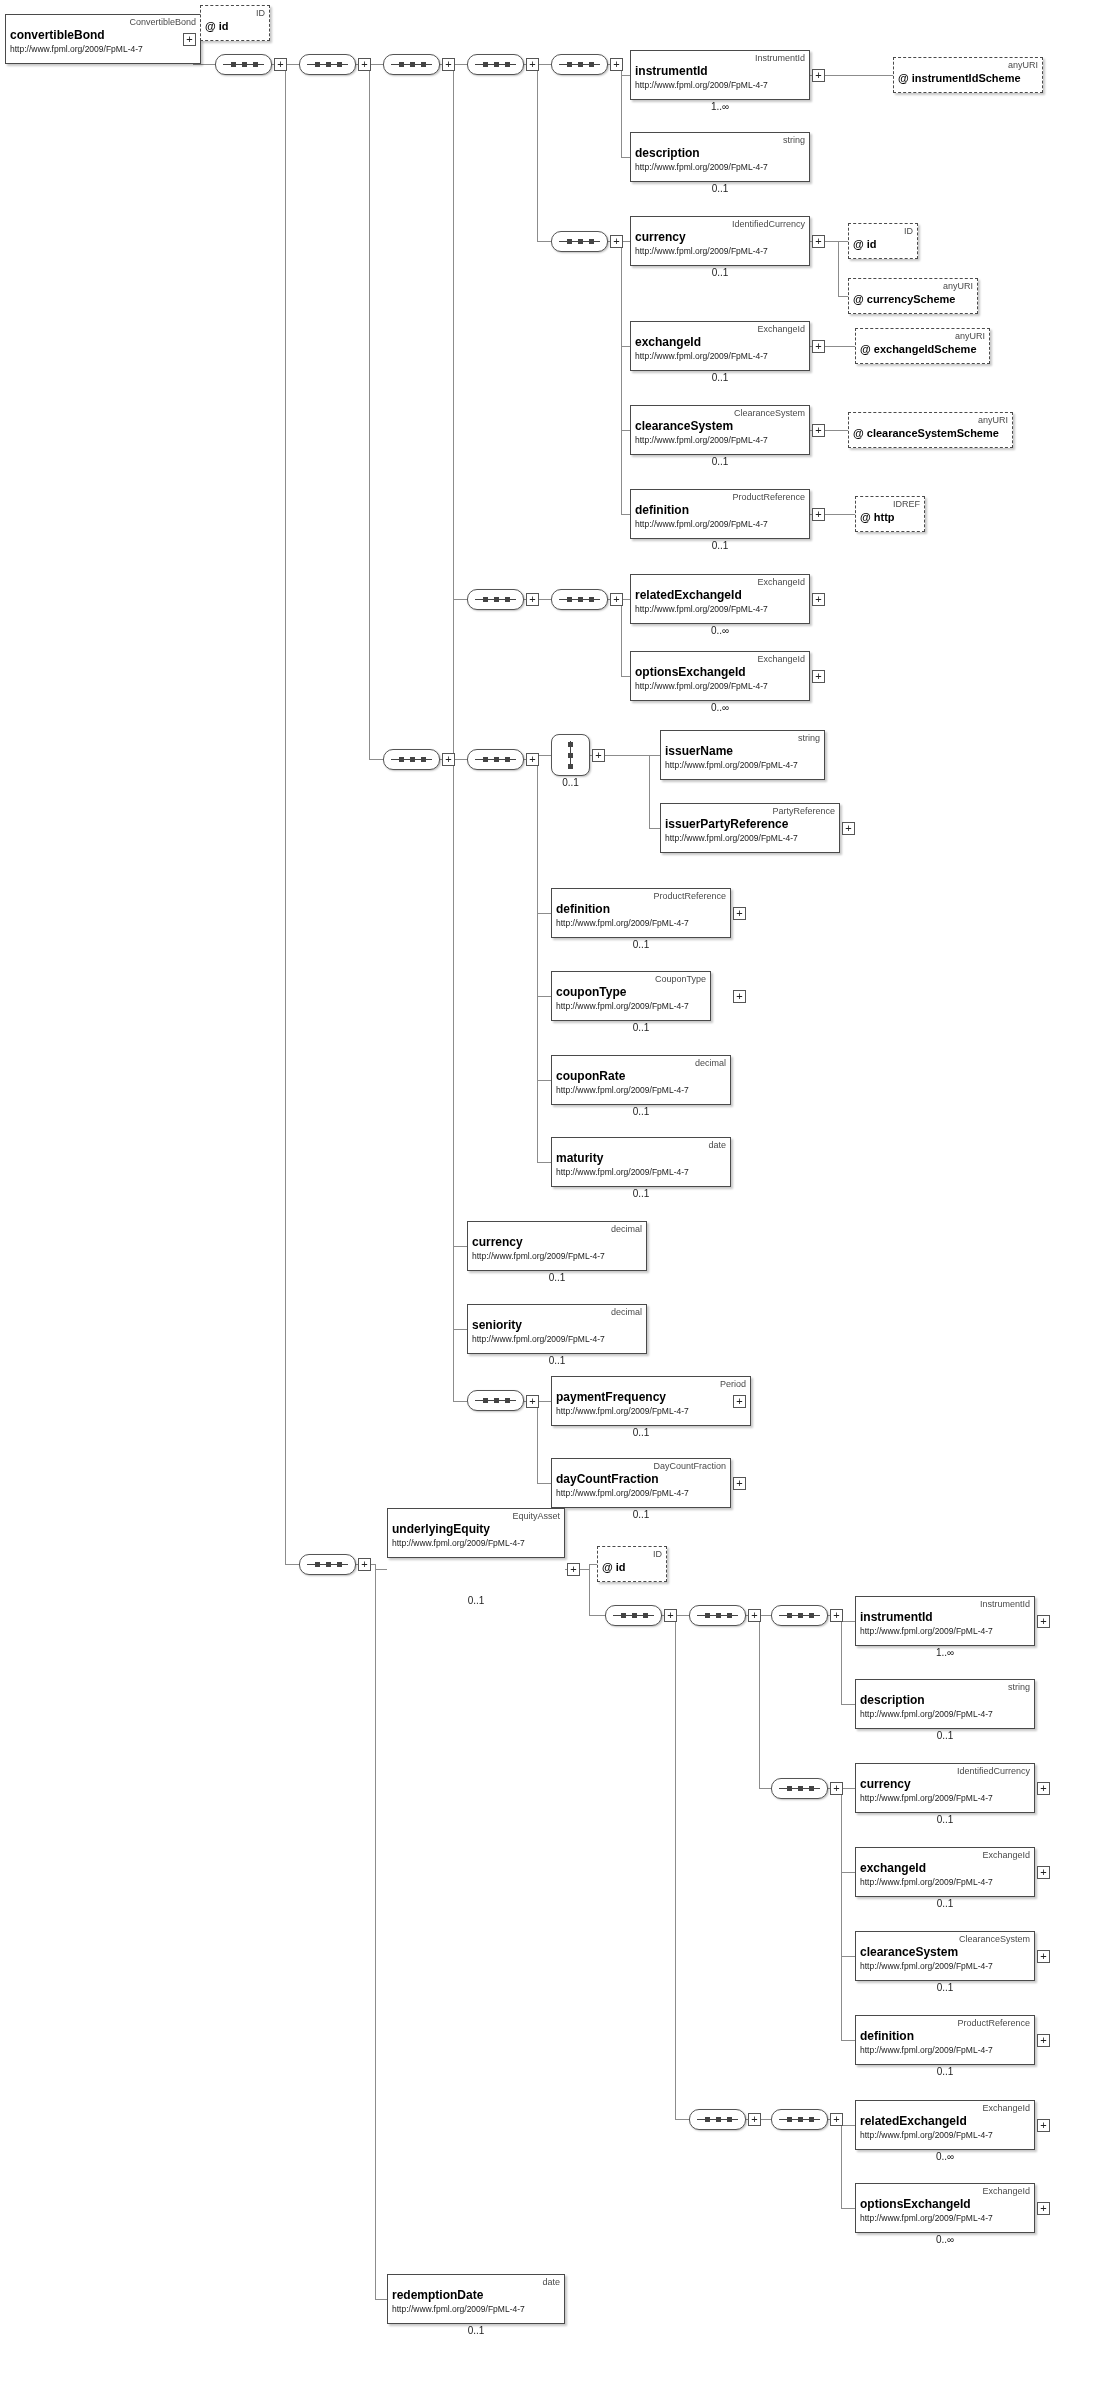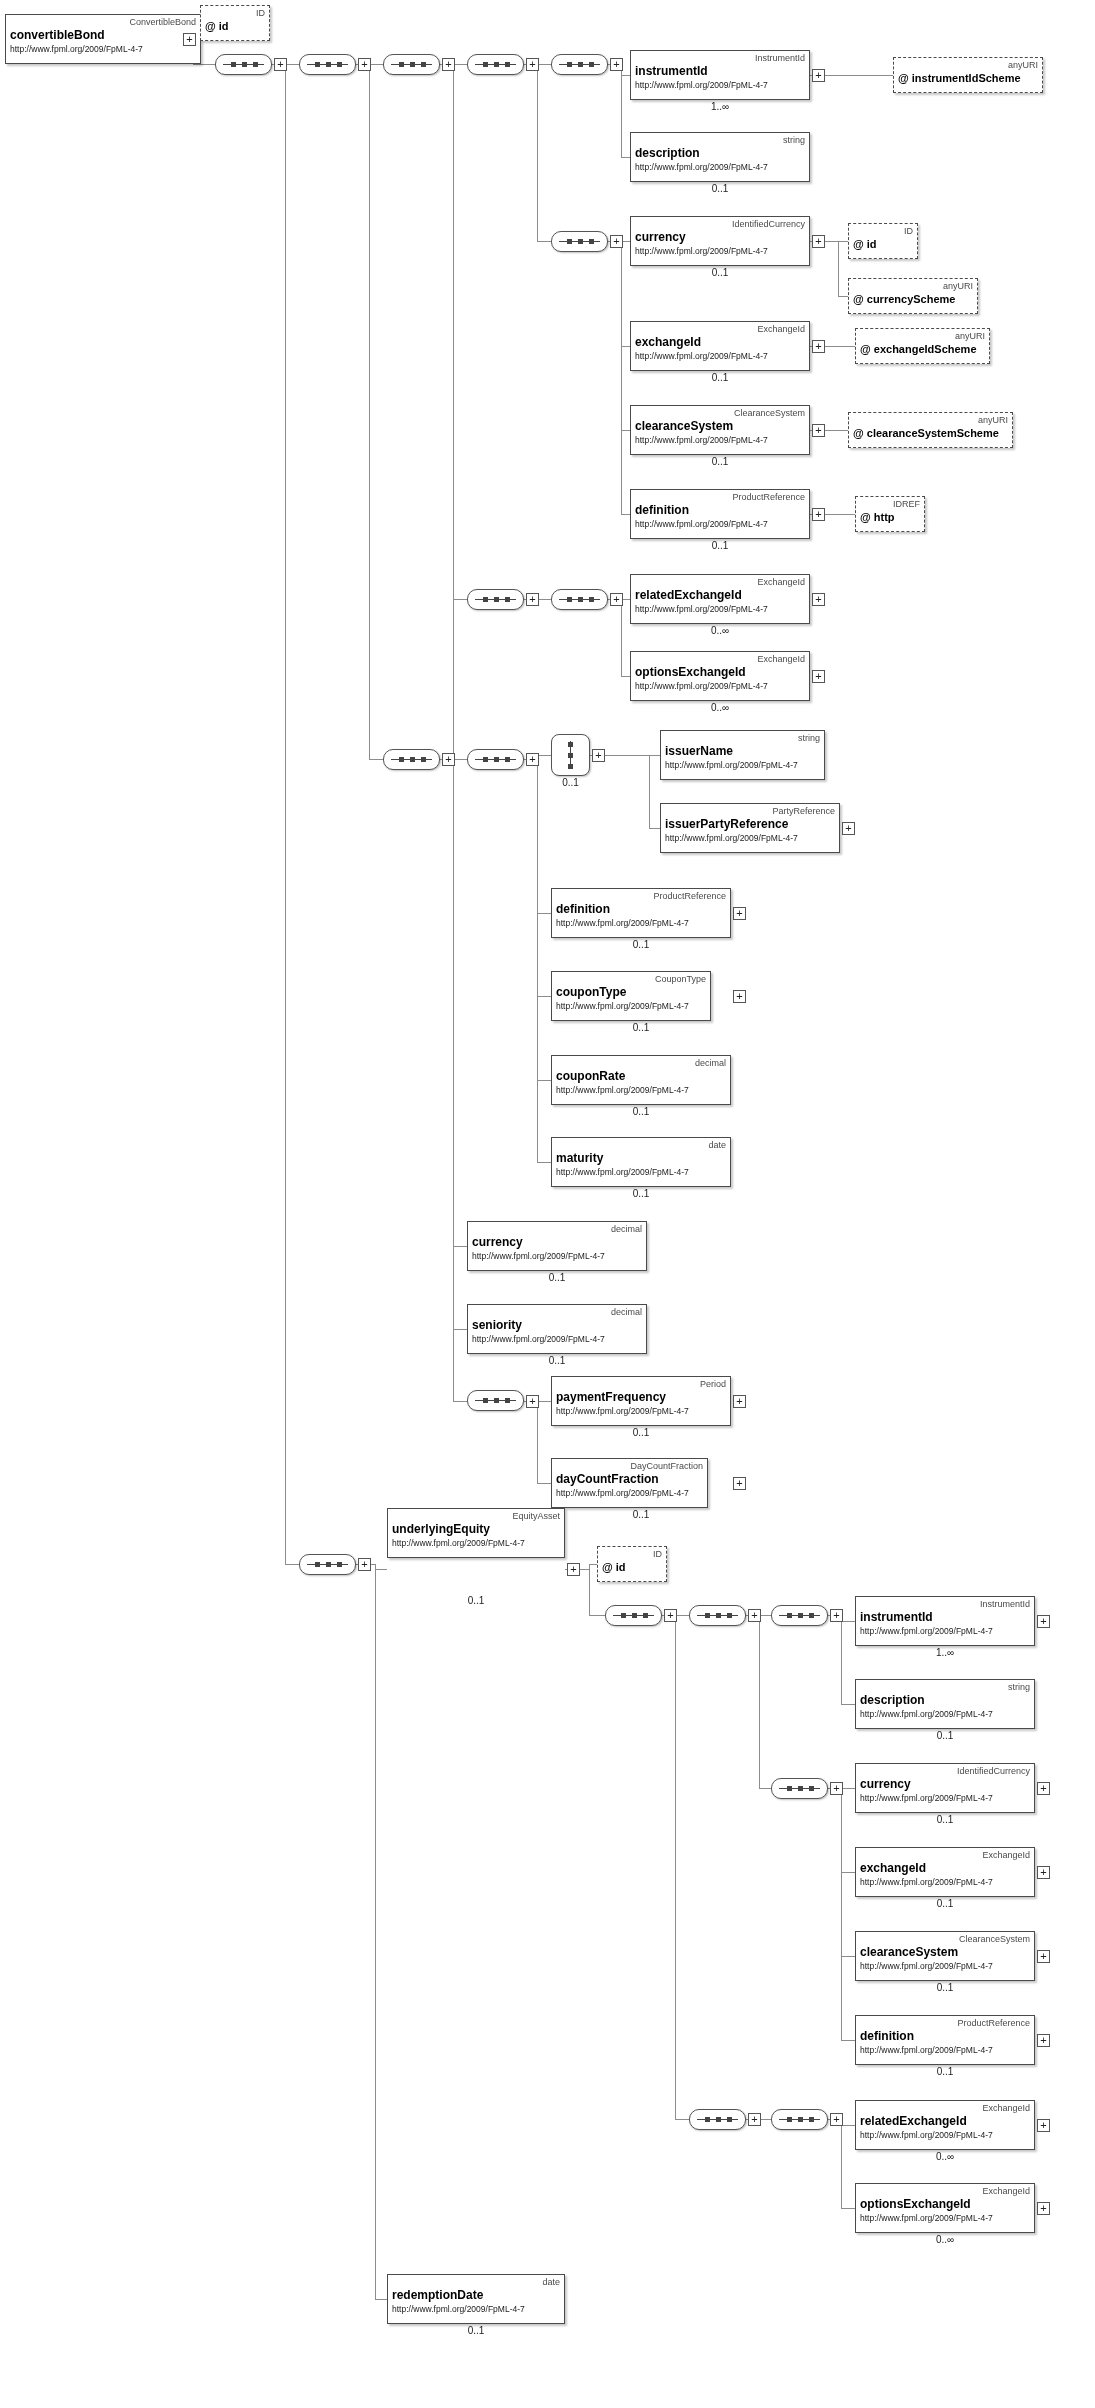--- a/index.html
+++ b/index.html
@@ -219,27 +219,27 @@
   <div class="occ" style="left:467px;top:1272px;width:180px">0..1</div>
 
   <div class="node elem" style="left:467px;top:1304px;width:180px">
     <div class="ntype">decimal</div>
     <div class="nname">seniority</div>
     <div class="nurl">http://www.fpml.org/2009/FpML-4-7</div>
   </div>
   <div class="occ" style="left:467px;top:1355px;width:180px">0..1</div>
 
   <div class="seq" style="left:467px;top:1390px"></div>
-  <div class="node elem" style="left:551px;top:1376px;width:180px">
+  <div class="node elem" style="left:551px;top:1376px;width:200px">
     <div class="ntype">Period</div>
     <div class="nname">paymentFrequency</div>
     <div class="nurl">http://www.fpml.org/2009/FpML-4-7</div>
   </div>
   <div class="occ" style="left:551px;top:1427px;width:180px">0..1</div>
-  <div class="node elem" style="left:551px;top:1458px;width:157px">
+  <div class="node elem" style="left:551px;top:1458px;width:180px">
     <div class="ntype">DayCountFraction</div>
     <div class="nname">dayCountFraction</div>
     <div class="nurl">http://www.fpml.org/2009/FpML-4-7</div>
   </div>
   <div class="occ" style="left:551px;top:1509px;width:180px">0..1</div>
 
   <div class="seq" style="left:299px;top:1554px"></div>
   <div class="node elem" style="left:387px;top:1508px;width:178px">
     <div class="ntype">EquityAsset</div>
     <div class="nname">underlyingEquity</div>

